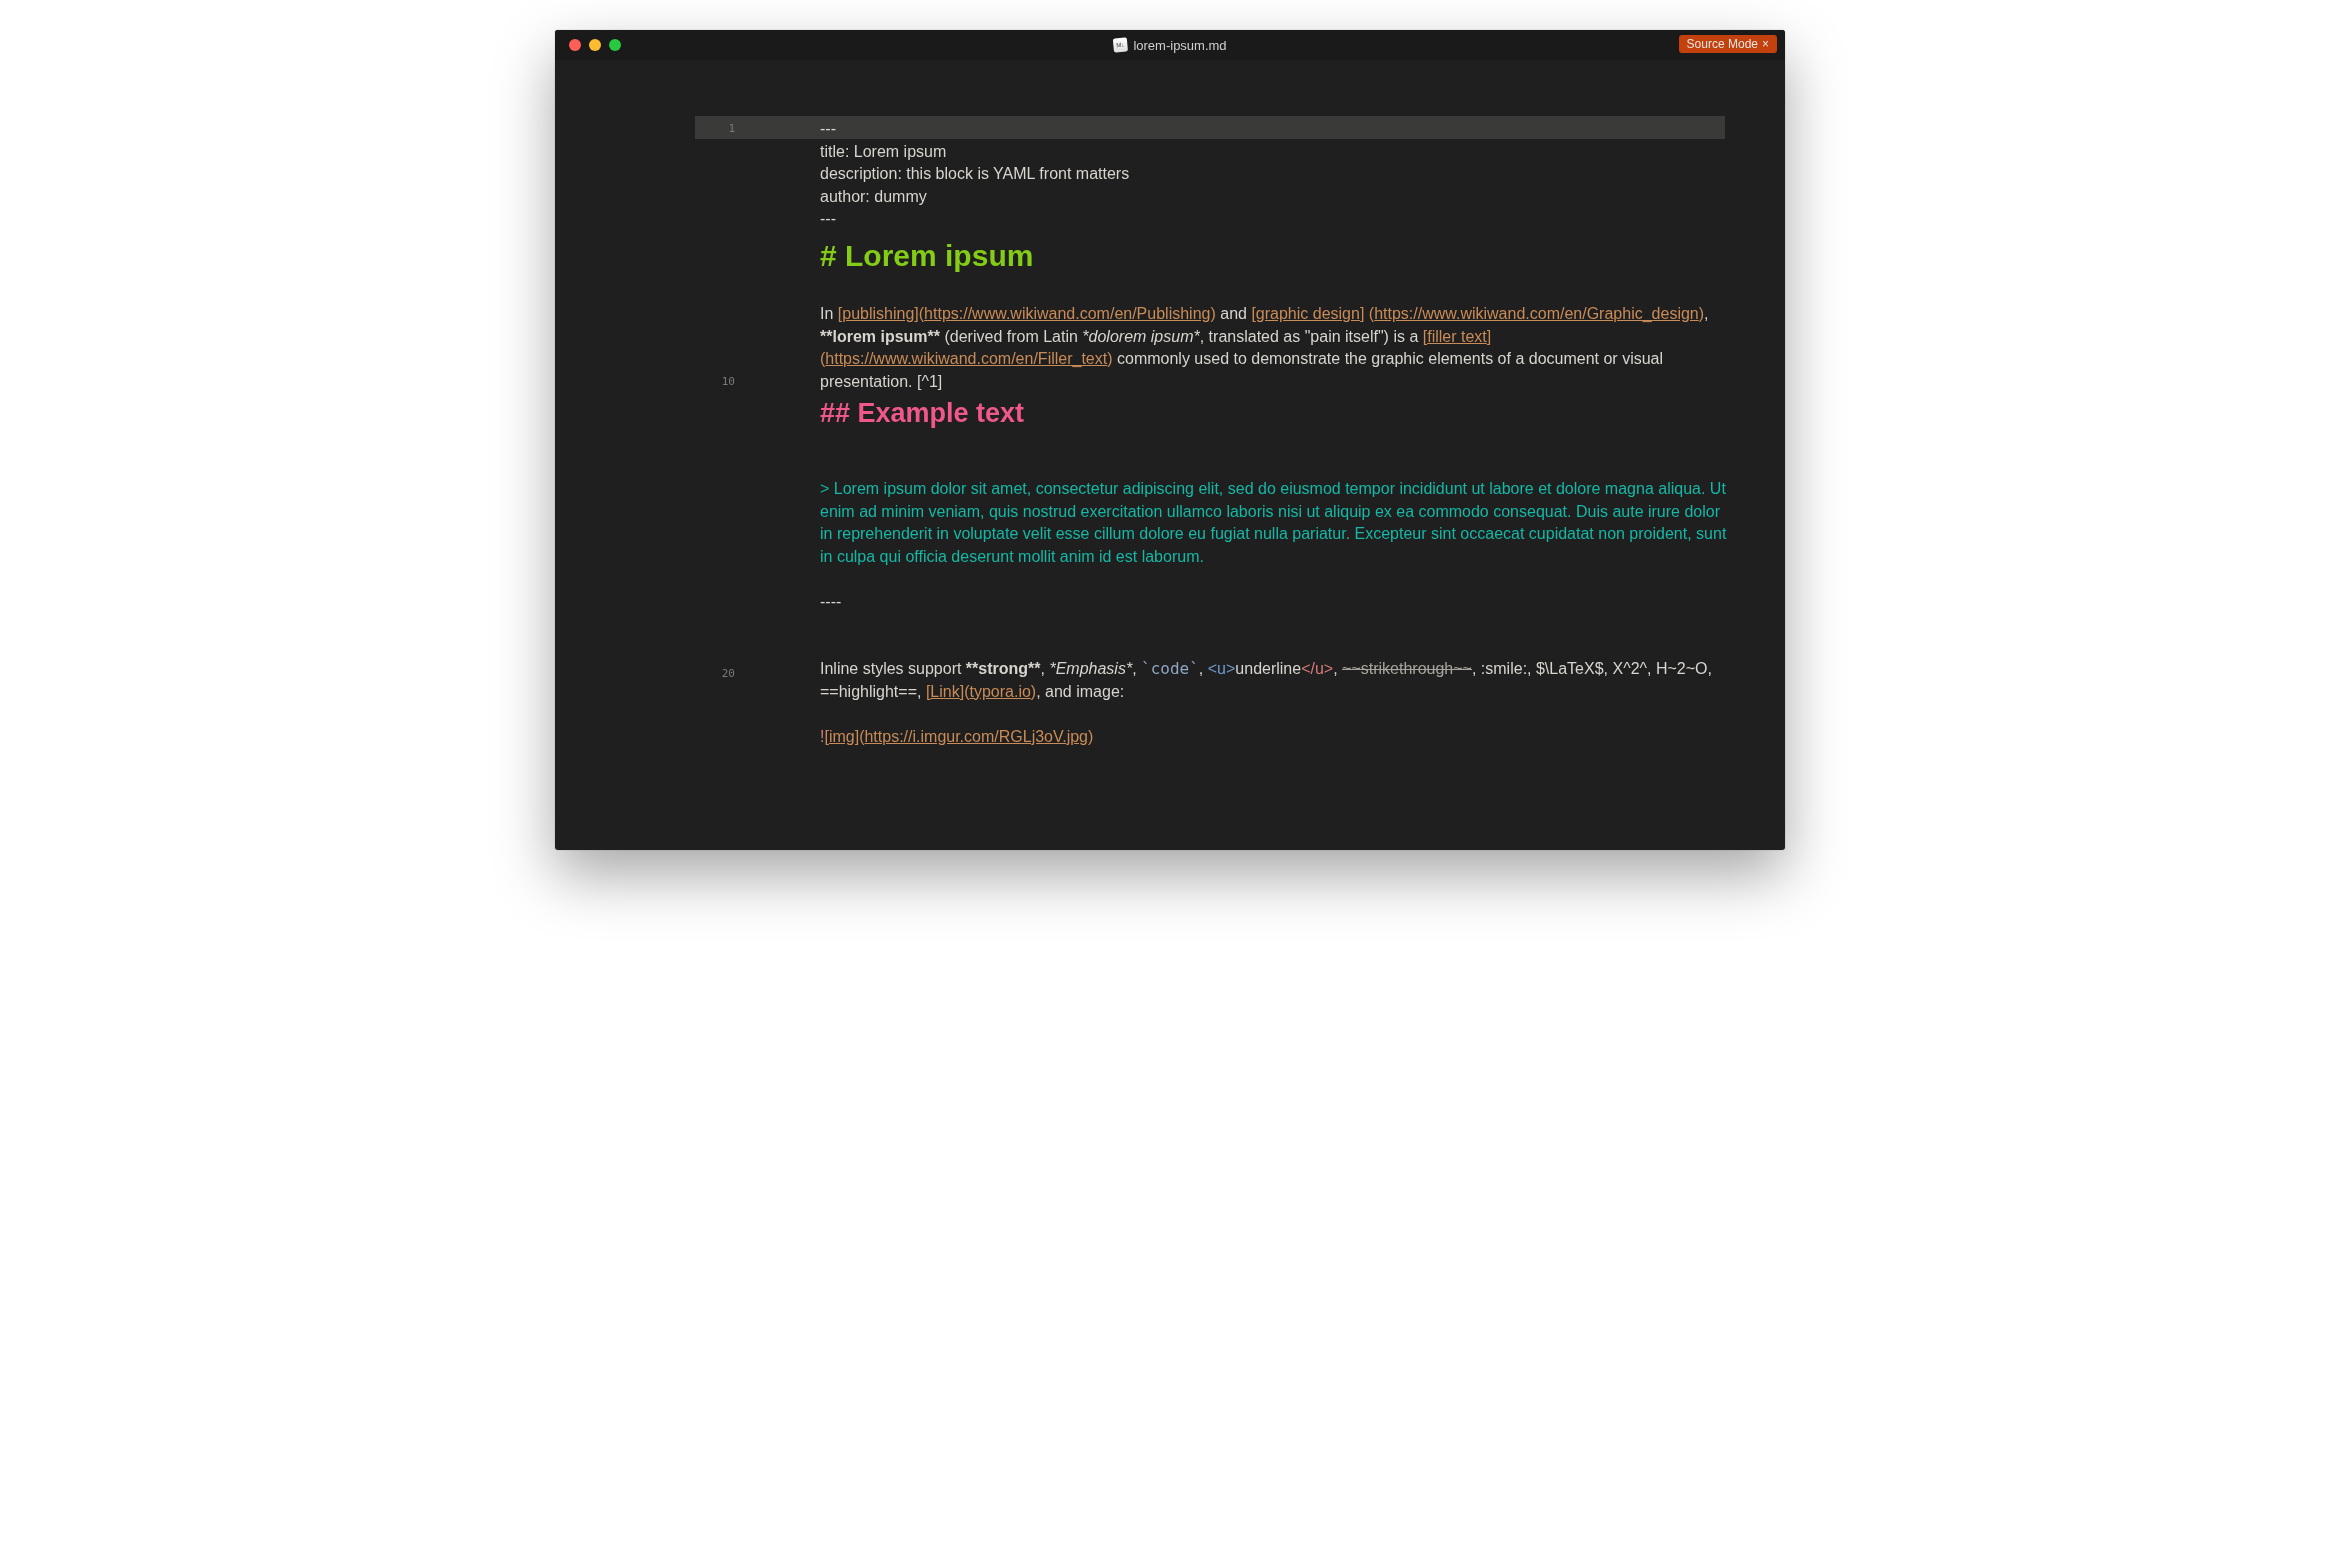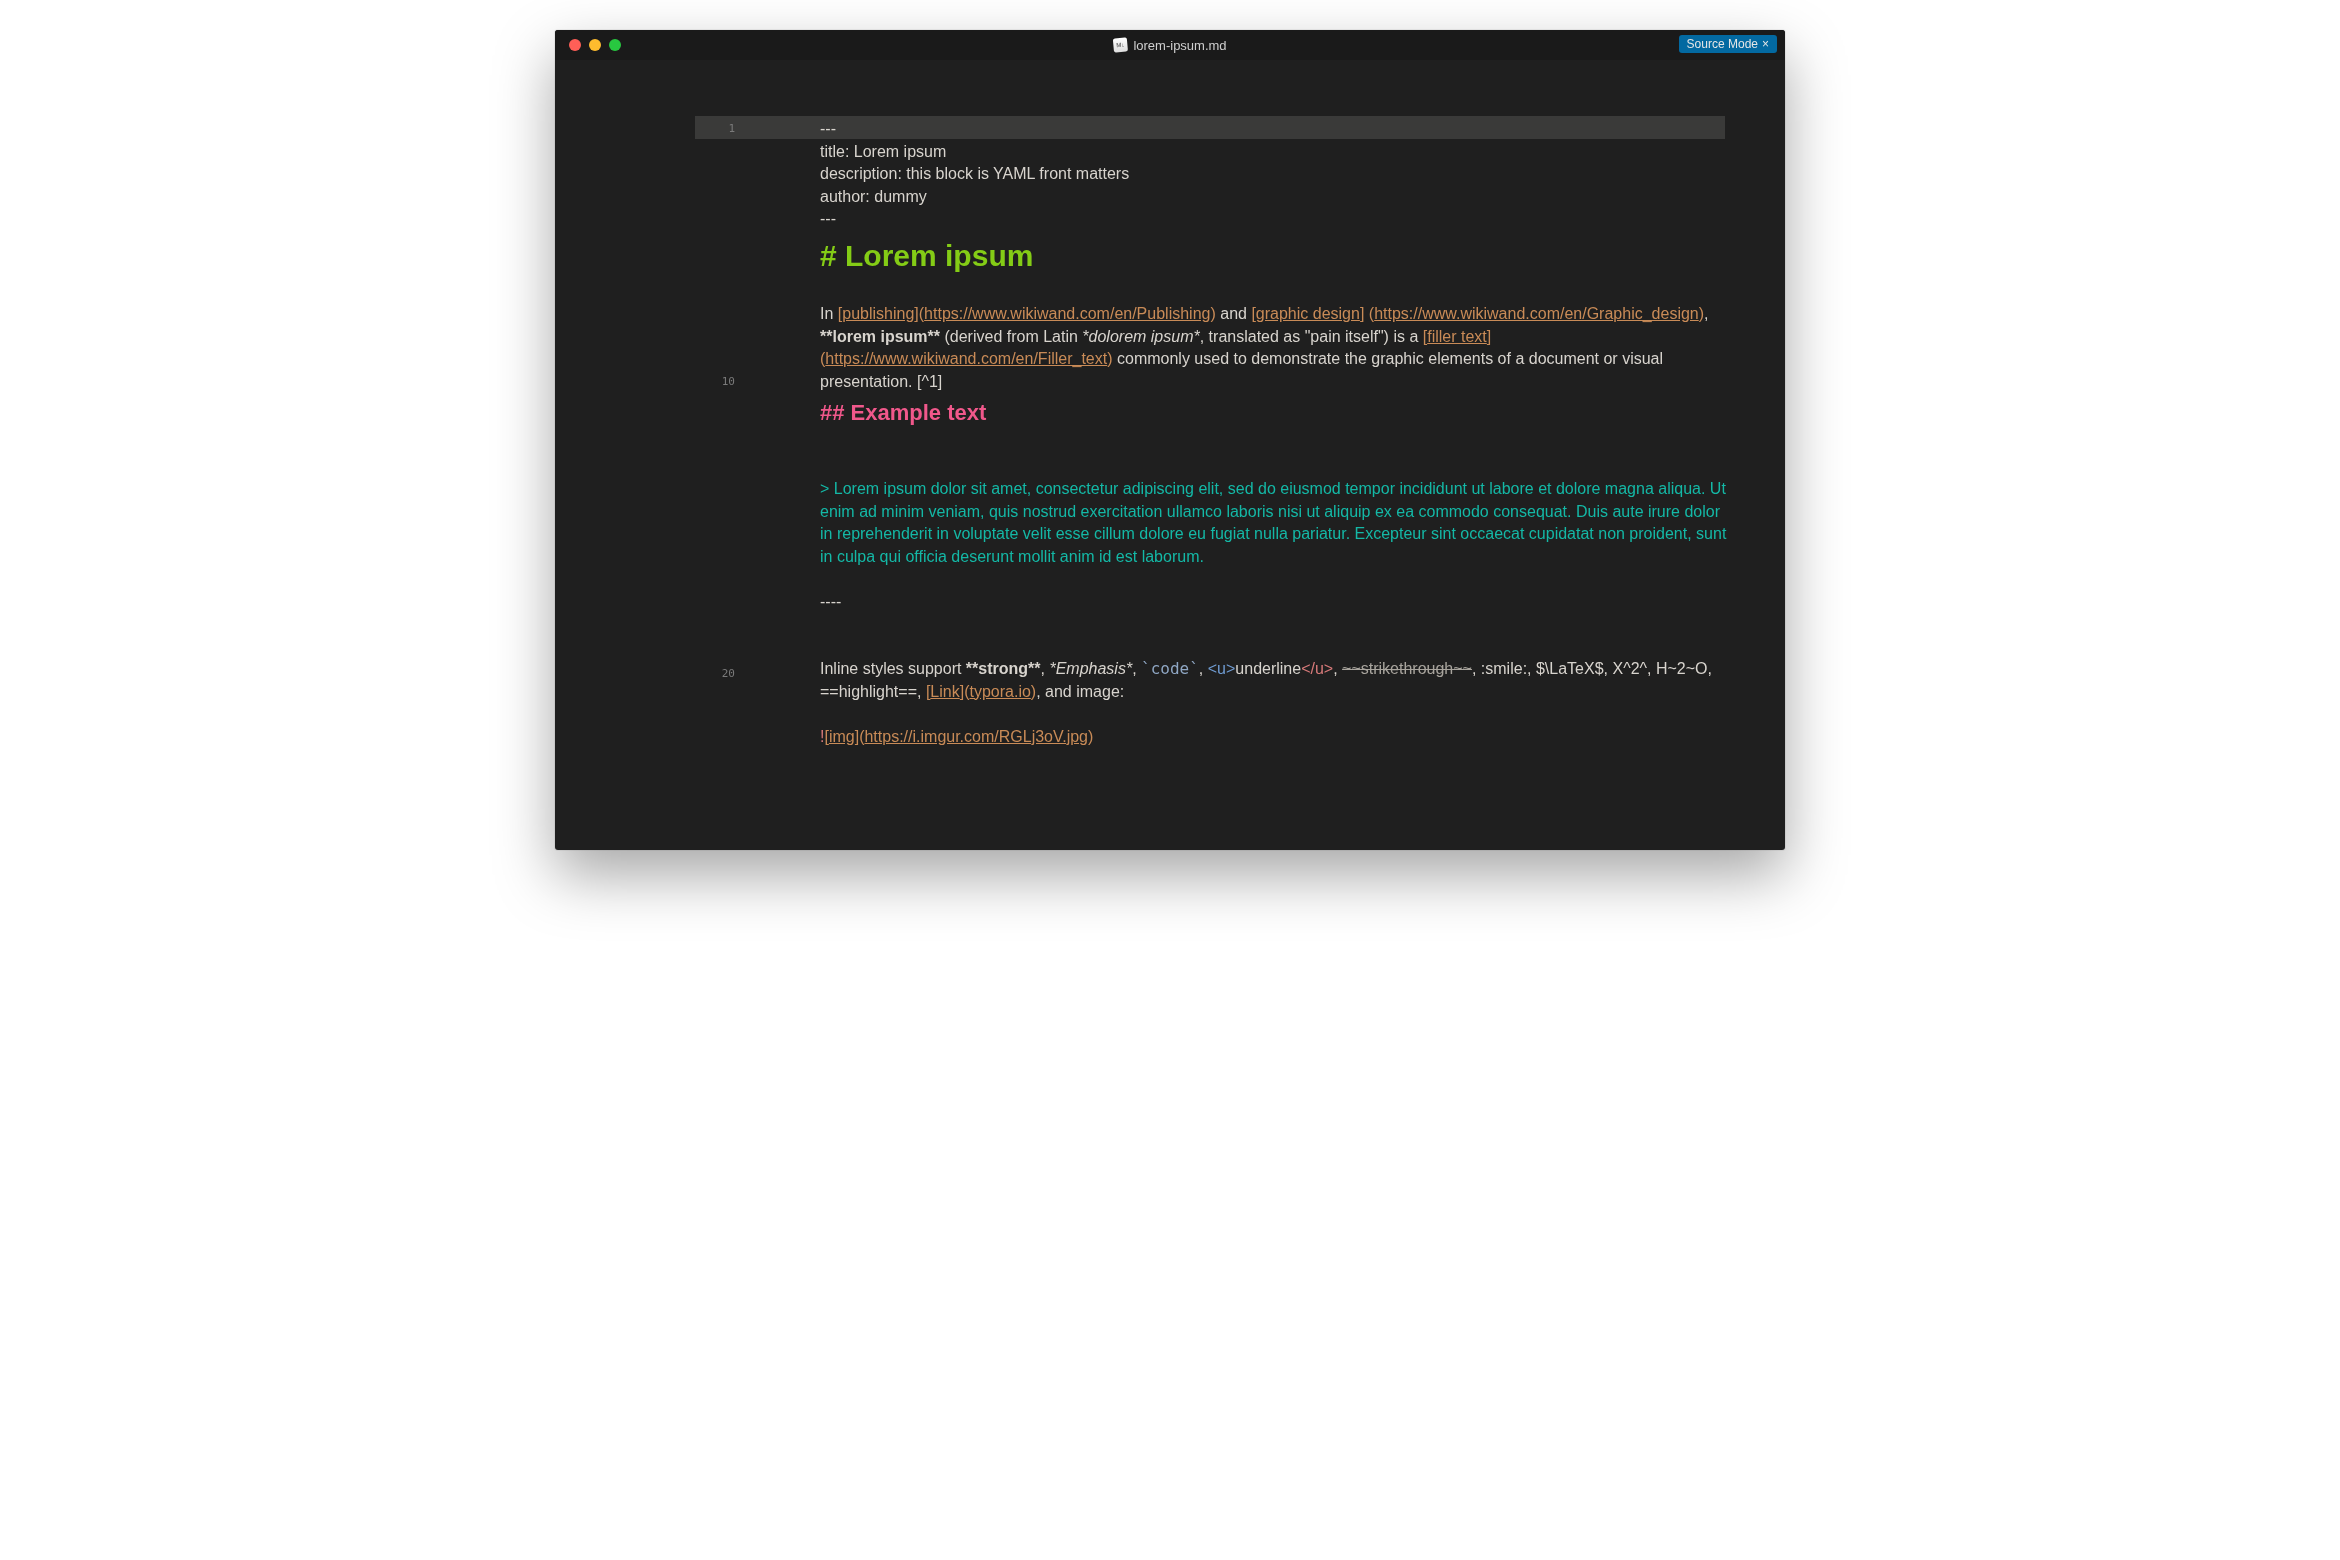--- a/index.html
+++ b/index.html
@@ -60,21 +60,21 @@
     align-items: center;
     justify-content: center;
     font-size: 6px;
     color: #333;
     transform: rotate(-5deg);
   }
   .mode-badge {
     position: absolute;
     right: 8px;
     top: 5px;
-    background: #0369a1;
+    background: #c2410c;
     color: #e6e6e6;
     font-size: 12px;
     padding: 2px 8px;
     border-radius: 3px;
     display: flex;
     align-items: center;
     gap: 4px;
     white-space: nowrap;
   }
   .mode-badge .x { font-size: 12px; }
@@ -117,21 +117,21 @@
     background: #3a3a39;
   }
   .heading1 {
     color: #84cc16;
     font-size: 30px;
     font-weight: 700;
     line-height: 50px;
   }
   .heading2 {
     color: #f0588b;
-    font-size: 22px;
+    font-size: 27px;
     font-weight: 700;
     line-height: 40px;
   }
   .link-bracket { color: #c98b57; }
   .link-text { color: #c98b57; text-decoration: underline; }
   .link-url { color: #c98b57; text-decoration: underline; }
   .paren { color: #c98b57; }
   .bold { font-weight: 700; }
   .ital { font-style: italic; }
   .blockquote { color: #14b8a6; }

